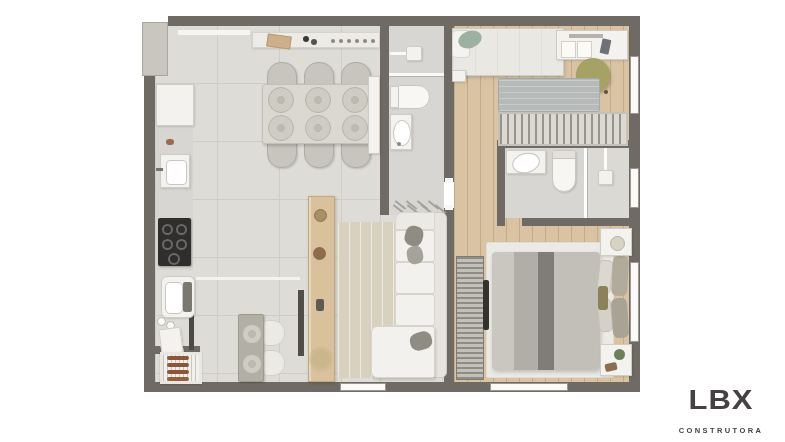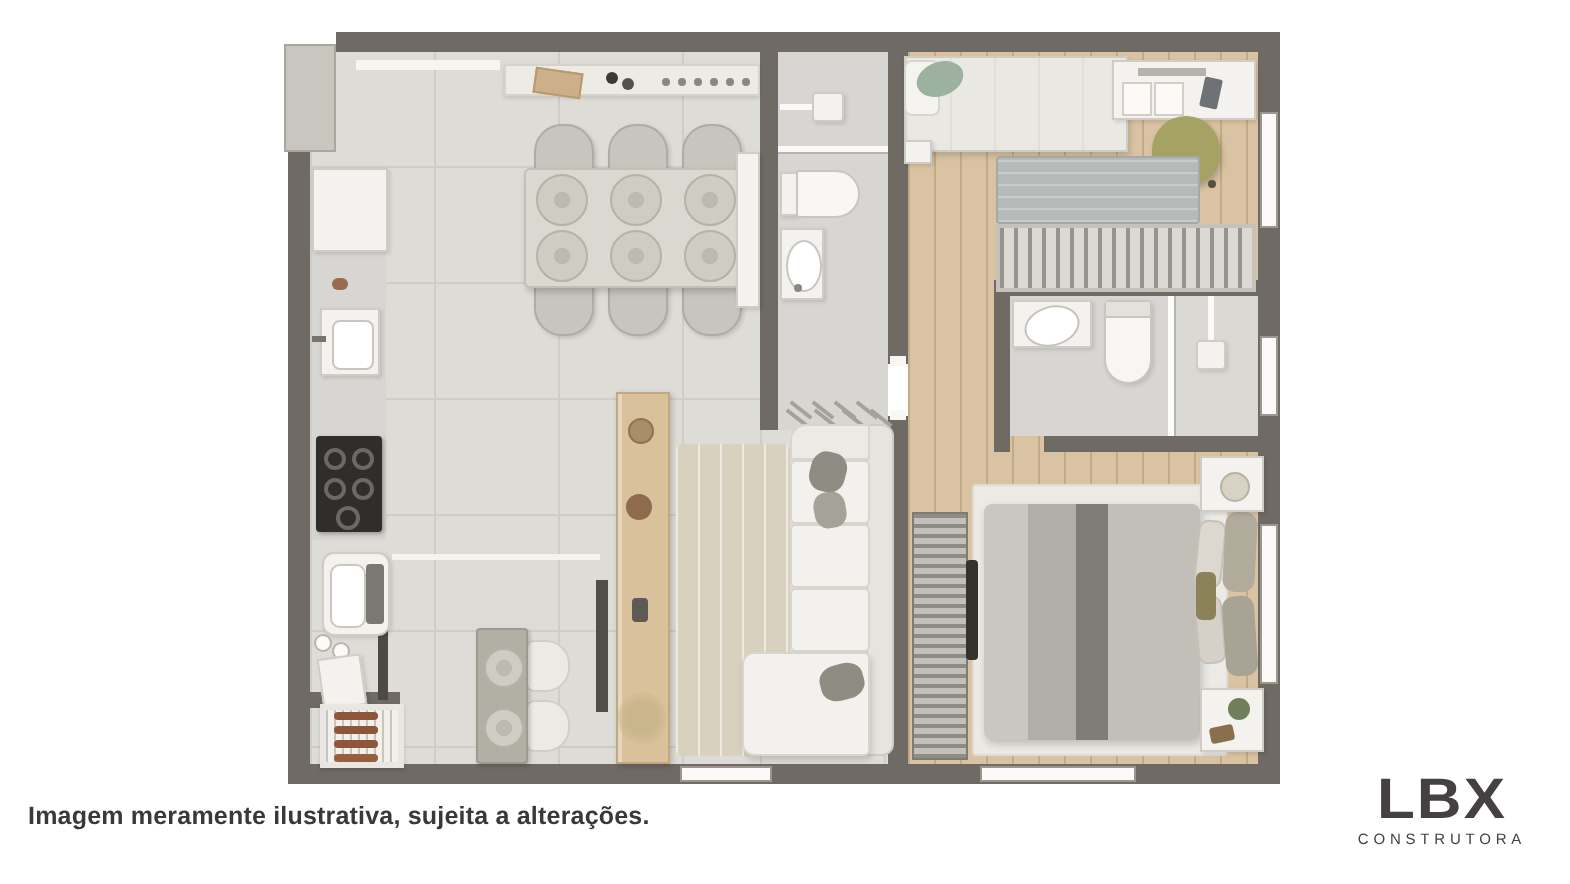--- a/index.html
+++ b/index.html
@@ -34,21 +34,21 @@
   .plate{position:absolute;border-radius:50%;border:1px solid #b5b2aa;box-sizing:border-box;
          background:radial-gradient(circle,#bdbab2 0 4px,#cfccc4 4px);}
   .dchair{position:absolute;width:30px;height:28px;background:#c7c5bd;border:1px solid #aeaca4;
           box-sizing:border-box;box-shadow:1px 1px 2px rgba(0,0,0,.15);}
   .tick{position:absolute;width:13px;height:2px;background:#a5a29b;transform:rotate(38deg);}
   .burner{position:absolute;border:2px solid #6a6966;border-radius:50%;box-sizing:border-box;}
   .disclaimer{position:absolute;left:14px;top:401px;font-size:12.5px;font-weight:700;
               color:var(--txt);letter-spacing:.1px;}
   .logo{position:absolute;right:16px;top:385px;width:96px;text-align:center;color:var(--logo);}
   .logo .lbx{font-size:31px;font-weight:800;letter-spacing:1px;line-height:.95;transform:scaleY(.92);}
-  .logo .sub{font-size:7.5px;font-weight:400;letter-spacing:2.4px;margin-top:1px;}
+  .logo .sub{font-size:7.5px;font-weight:700;letter-spacing:2.4px;margin-top:12px;}
 </style>
 </head>
 <body>
 
 <div class="stage">
 
   <div class="floor-tile" style="left:155px;top:26px;width:225px;height:356px;"></div>
   <div class="floor-tile" style="left:380px;top:215px;width:64px;height:167px;"></div>
   <div class="floor-wood" style="left:454px;top:26px;width:175px;height:356px;"></div>
   <div class="floor-bath" style="left:389px;top:26px;width:55px;height:189px;"></div>
@@ -222,19 +222,18 @@
   <div class="abs" style="left:612px;top:298px;width:16px;height:40px;background:#a8a394;border-radius:6px;transform:rotate(-4deg);"></div>
   <div class="abs" style="left:598px;top:286px;width:10px;height:24px;background:#8c8259;border-radius:3px;"></div>
   <div class="abs fw" style="left:600px;top:228px;width:32px;height:28px;">
     <div class="abs round" style="left:9px;top:7px;width:13px;height:13px;background:#d8d2c4;border:1px solid #b9b2a2;"></div>
   </div>
   <div class="abs fw" style="left:600px;top:344px;width:32px;height:32px;">
     <div class="abs round" style="left:13px;top:4px;width:11px;height:11px;background:#6f7f5a;"></div>
     <div class="abs" style="left:4px;top:18px;width:12px;height:8px;background:#8a6f4e;border-radius:2px;transform:rotate(-12deg);"></div>
   </div>
 
-  <div class="disclaimer">Imagem meramente ilustrativa, sujeita a alterações.</div>
   <div class="logo">
     <div class="lbx">LBX</div>
     <div class="sub">CONSTRUTORA</div>
   </div>
 
 </div>
 
 </body></html>

